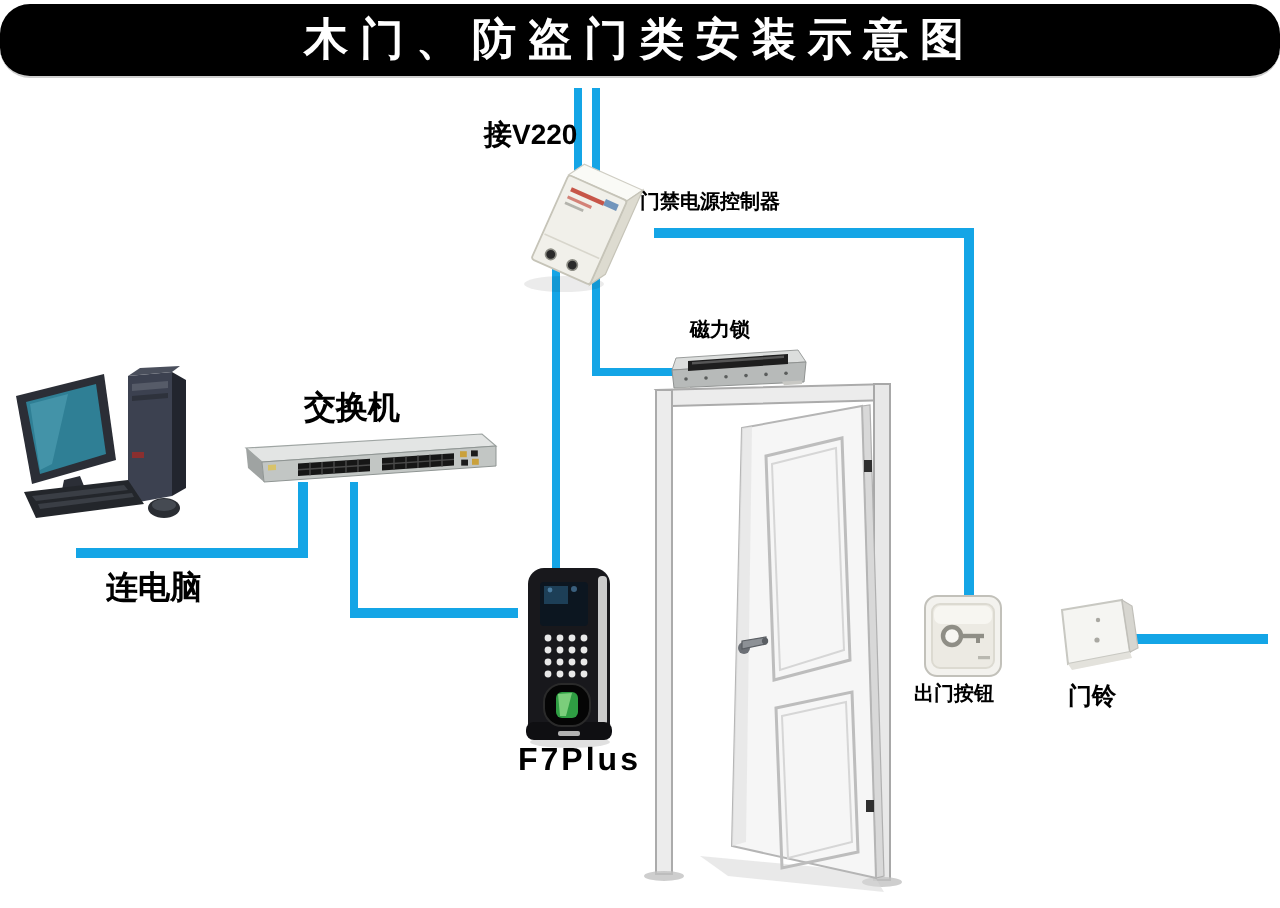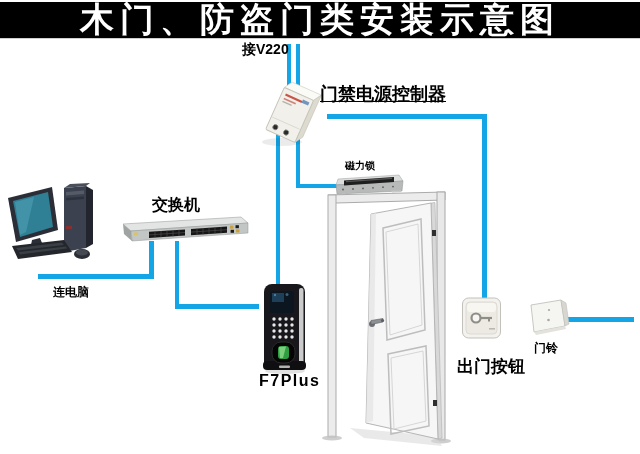--- a/index.html
+++ b/index.html
@@ -4,22 +4,23 @@
 <style>
   html,body { margin:0; padding:0; background:#ffffff; }
   .canvas {
     position:relative; width:640px; height:454px; background:#ffffff;
     font-family:"Liberation Sans", sans-serif; overflow:hidden;
   }
   .titlebar {
     position:absolute; left:0; top:2px; width:640px; height:36px;
     background:var(--title-bg,#000); color:var(--title-fg,#fff);
     display:flex; align-items:center; justify-content:center;
-    font-size:34px; font-weight:bold; letter-spacing:6px;
+    font-size:22px; font-weight:bold; letter-spacing:6px;
     border-bottom:1px solid #cfcfcf;
+    border-radius:15px;
   }
   .wire { position:absolute; background:var(--wire,#14a5e6); }
   .lbl { position:absolute; color:var(--label,#000); font-weight:bold; white-space:nowrap; line-height:1.1; }
   .dev { position:absolute; }
   svg { display:block; }
 </style>
 </head>
 <body>
 
 <div class="canvas">
@@ -227,22 +228,22 @@
   <div class="dev" style="left:526px;top:298px;">
     <svg width="44" height="40" viewBox="0 0 44 40">
       <polygon points="5,7 35,2 39,28 8,34" fill="#f5f5f2" stroke="#c8c8c2" stroke-width="1"></polygon>
       <polygon points="35,2 40,5 43,26 39,28" fill="#d7d6d0" stroke="#c0bfb9" stroke-width="0.6"></polygon>
       <polygon points="8,34 39,28 40,31 10,37" fill="#e3e2dc"></polygon>
       <circle cx="23" cy="12" r="1.1" fill="#a9a8a2"></circle>
       <circle cx="22.5" cy="22" r="1.3" fill="#a9a8a2"></circle>
     </svg>
   </div>
 
-  <div class="lbl" style="left:242px;top:42px;font-size:14px;">接V220</div>
-  <div class="lbl" style="left:320px;top:85px;font-size:18px;text-decoration:underline;">门禁电源控制器</div>
+  <div class="lbl" style="left:242px;top:60px;font-size:14px;">接V220</div>
+  <div class="lbl" style="left:320px;top:96px;font-size:10px;">门禁电源控制器</div>
   <div class="lbl" style="left:345px;top:160px;font-size:10px;">磁力锁</div>
   <div class="lbl" style="left:152px;top:196px;font-size:16px;">交换机</div>
-  <div class="lbl" style="left:53px;top:286px;font-size:12px;">连电脑</div>
+  <div class="lbl" style="left:53px;top:286px;font-size:16px;">连电脑</div>
   <div class="lbl" style="left:259px;top:372px;font-size:16px;letter-spacing:1.5px;text-align:right;">F7Plus</div>
-  <div class="lbl" style="left:457px;top:358px;font-size:17px;">出门按钮</div>
+  <div class="lbl" style="left:457px;top:342px;font-size:10px;">出门按钮</div>
   <div class="lbl" style="left:534px;top:342px;font-size:12px;">门铃</div>
 
 </div>
 
 </body></html>

